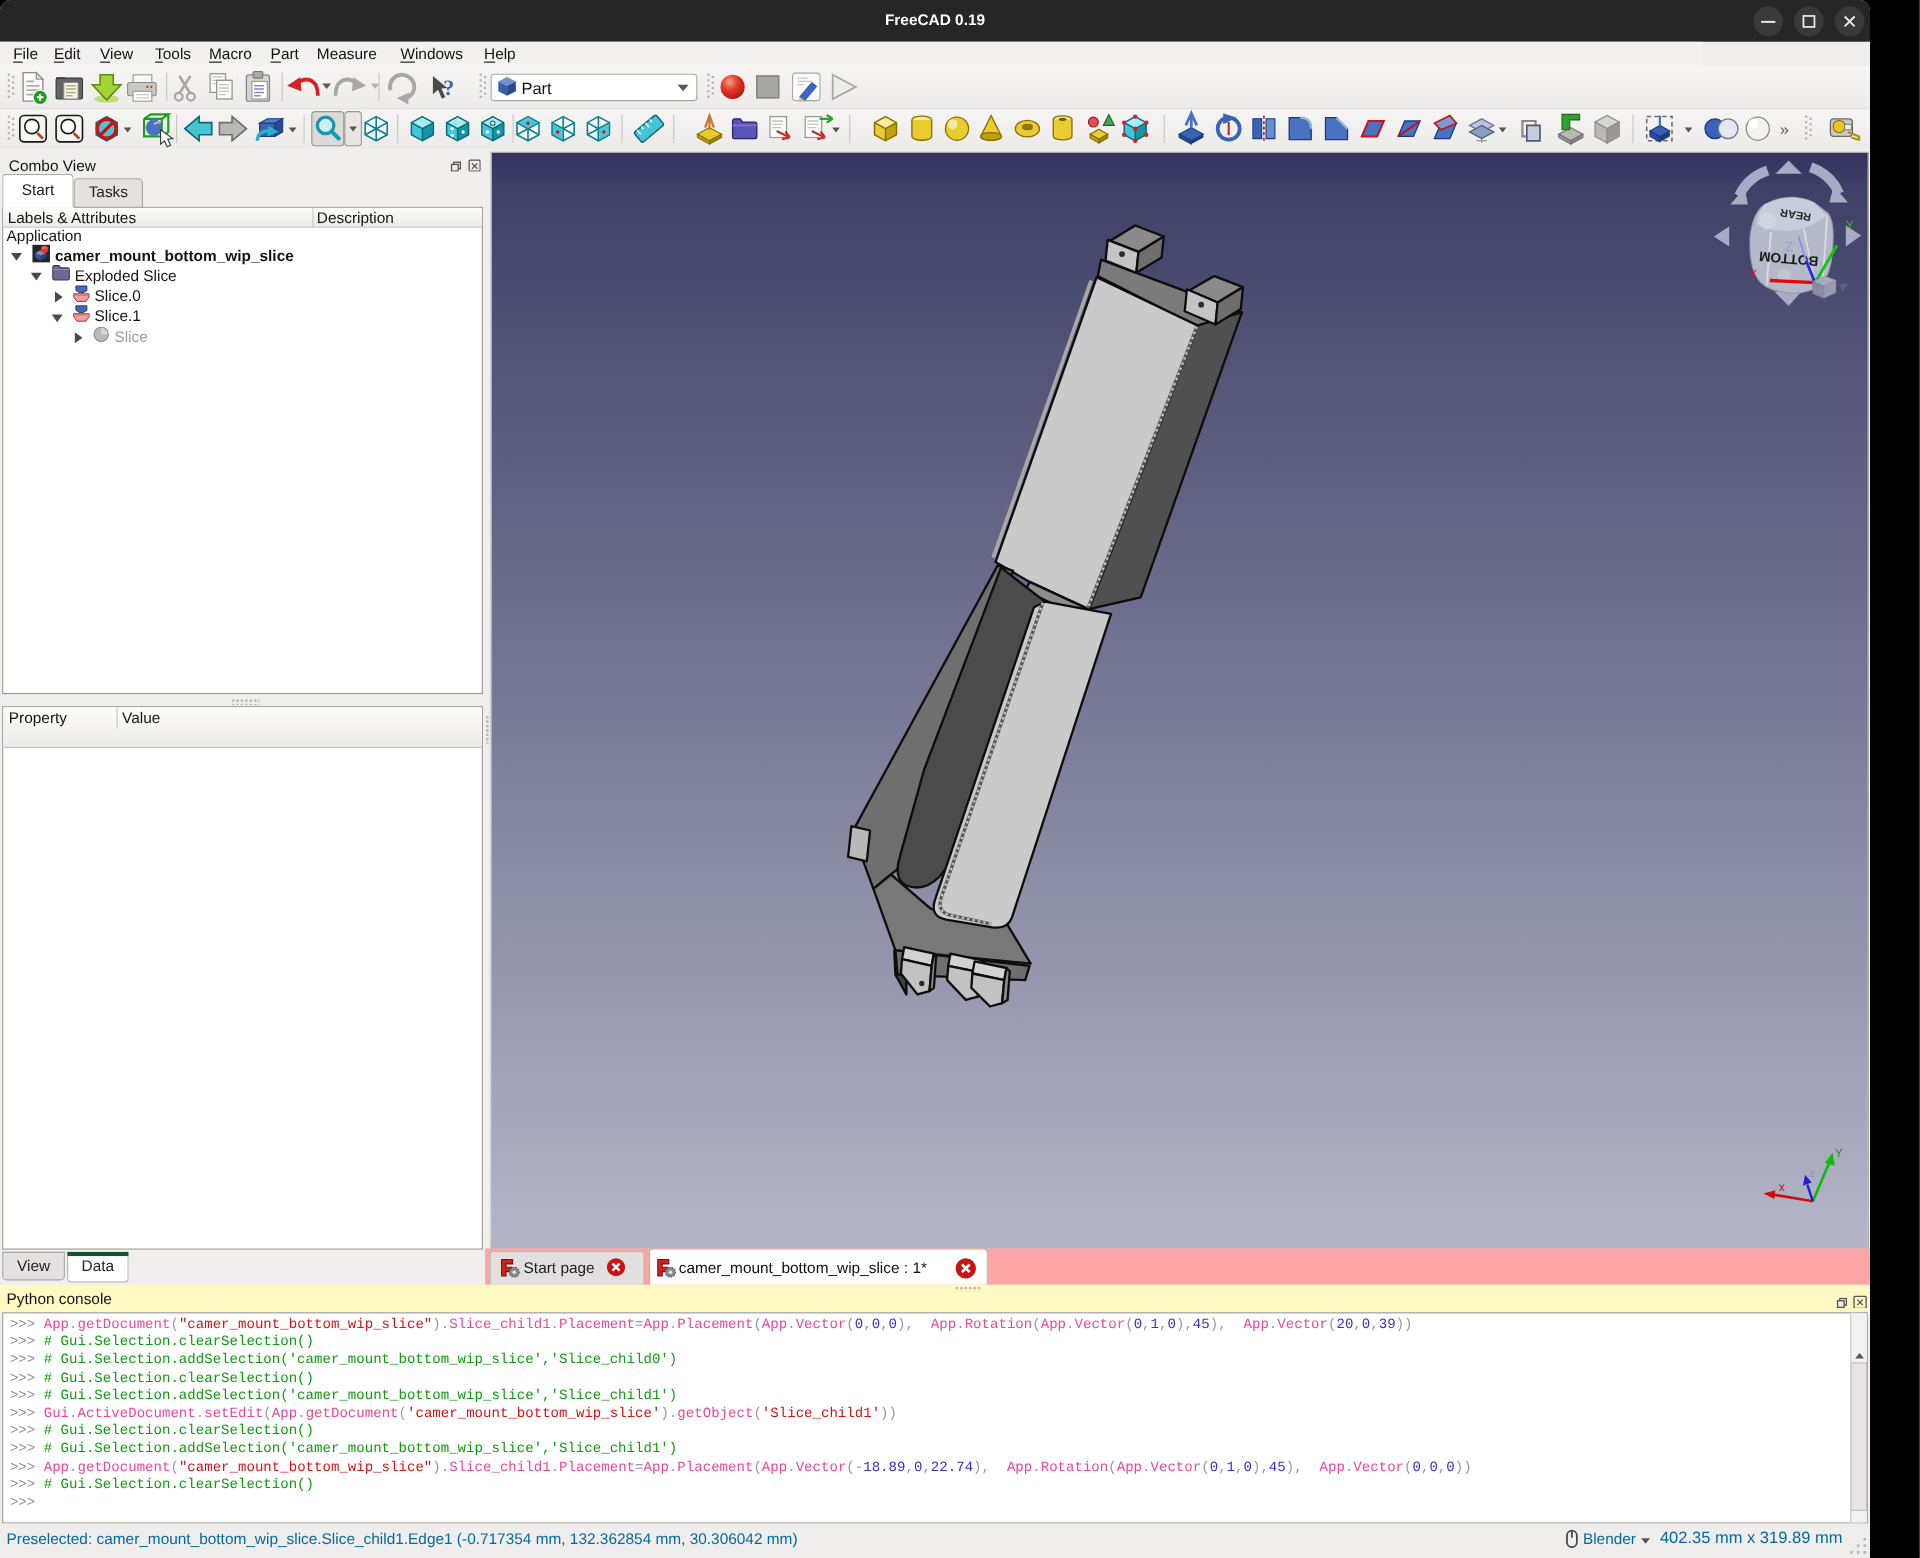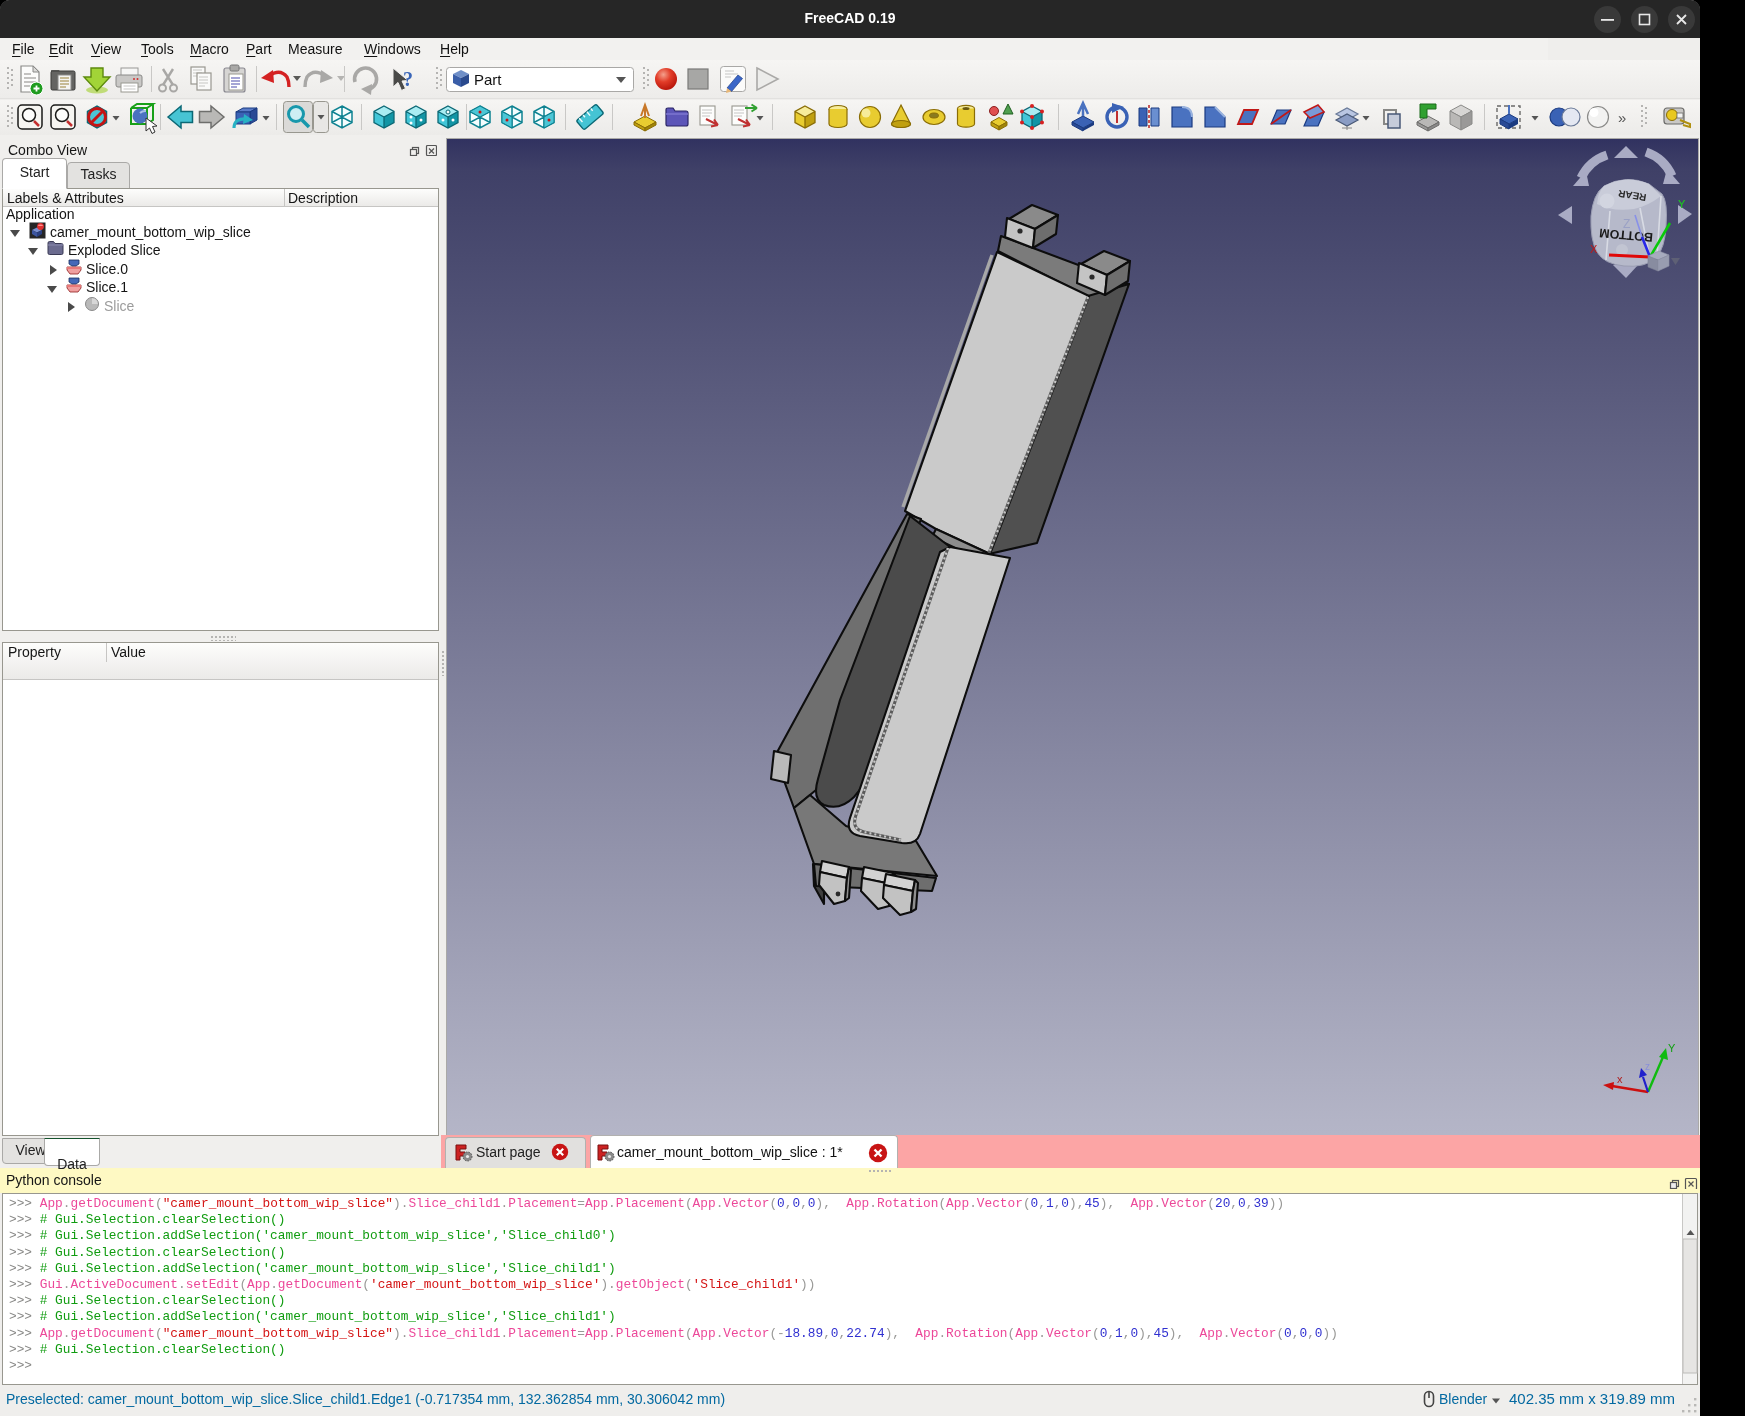--- a/index.html
+++ b/index.html
@@ -482,21 +482,21 @@
           <path d="M1 2 L11 2 L6 9 Z" fill="#4a4a4a"></path>
         </svg>
       <svg class="abs" style="left:29px;top:87px" width="17" height="17">
           <rect x="0.5" y="0.5" width="16" height="16" fill="#262626"></rect>
           <path d="M3 8 L8 5.5 L13 8 L8 10.5 Z" fill="#7a8fd0"></path>
           <path d="M3 8 L8 10.5 L8 15 L3 12 Z" fill="#3c55a0"></path>
           <path d="M13 8 L8 10.5 L8 15 L13 12 Z" fill="#2a3f80"></path>
           <circle cx="11.5" cy="4.5" r="3.4" fill="#e03030"></circle>
           <path d="M8.7 4 a3.4 3.4 0 0 1 5.6 0 Z" fill="#ff9090"></path>
         </svg>
-      <div class="treetxt" style="left:50px;top:89px;font-weight:normal">camer_mount_bottom_wip_slice</div>
+      <div class="treetxt" style="left:50px;top:89px;font-weight:bold">camer_mount_bottom_wip_slice</div>
       <svg class="abs" style="left:27px;top:111px" width="12" height="10">
           <path d="M1 2 L11 2 L6 9 Z" fill="#4a4a4a"></path>
         </svg>
       <svg class="abs" style="left:47px;top:105px" width="17" height="17">
           <path d="M1 3 Q1 1.5 2.5 1.5 L6.5 1.5 L8 3.5 L14.5 3.5 Q16 3.5 16 5 L16 13 Q16 14.5 14.5 14.5 L2.5 14.5 Q1 14.5 1 13 Z" fill="#6b6b8f" stroke="#3a3a55" stroke-width="1"></path>
           <path d="M1 5 L16 5" stroke="#8a8aae" stroke-width="1"></path>
         </svg>
       <div class="treetxt" style="left:68px;top:107px">Exploded Slice</div>
       <svg class="abs" style="left:48px;top:129px" width="10" height="12">
           <path d="M2 1 L9 6 L2 11 Z" fill="#4a4a4a"></path>
@@ -527,21 +527,21 @@
       <div class="treetxt" style="left:104px;top:163px;color:#9c9c9c">Slice</div>
     </div>
     <div class="hdl" style="left:210px;top:500px;width:26px;height:6px"></div>
     <div class="whitebox" style="left:2px;top:507px;width:437px;height:494px"></div>
     <div class="colhdr" style="left:3px;top:508px;width:435px;height:37px">
         <span style="position:absolute;left:5px;top:1px">Property</span>
         <span style="position:absolute;left:108px;top:1px">Value</span>
         <span style="position:absolute;left:103px;top:0;width:1px;height:19px;background:#c6c5c3"></span>
       </div>
     <div class="tab" style="left:2px;top:1003px;width:57px;height:26px;background:#e3e2e0;border-radius:0 0 4px 4px;padding-top:3px">View</div>
-    <div class="tab" style="left:44px;top:1003px;width:56px;height:28px;background:#fff;border-top:1px solid #14532d;border-radius:0 0 4px 4px;padding-top:17px;z-index:2">Data</div>
+    <div class="tab" style="left:61px;top:1003px;width:56px;height:28px;background:#fff;border-top:4px solid #14532d;border-radius:0 0 4px 4px;padding-top:0;z-index:2">Data</div>
   </div>
   <div id="viewport">
       <svg width="1251" height="996" viewBox="447 139 1251 996">
     <g stroke="#0d0d0d" stroke-width="2.1" stroke-linejoin="round">
       <path d="M1001,236 L1129,284 L1089,297 L998,251 Z" fill="#7b7b7b"></path>
       <path d="M1088,296 L1129,284 L1037,543 L989,554 Z" fill="#505050"></path>
       <path d="M903,507 L992,255" stroke="#a8a8a8" stroke-width="3.4" fill="none"></path>
       <path d="M997,252 L1089,296 L990,554 L936,529 L905,511 Z" fill="#cacaca"></path>
       <path d="M936,529 L990,554 L985,562 L932,537 Z" fill="#8d8d8d"></path>
       <path d="M1088,297 L989,553" stroke="#5a5a5a" stroke-width="3" stroke-dasharray="none"></path>

